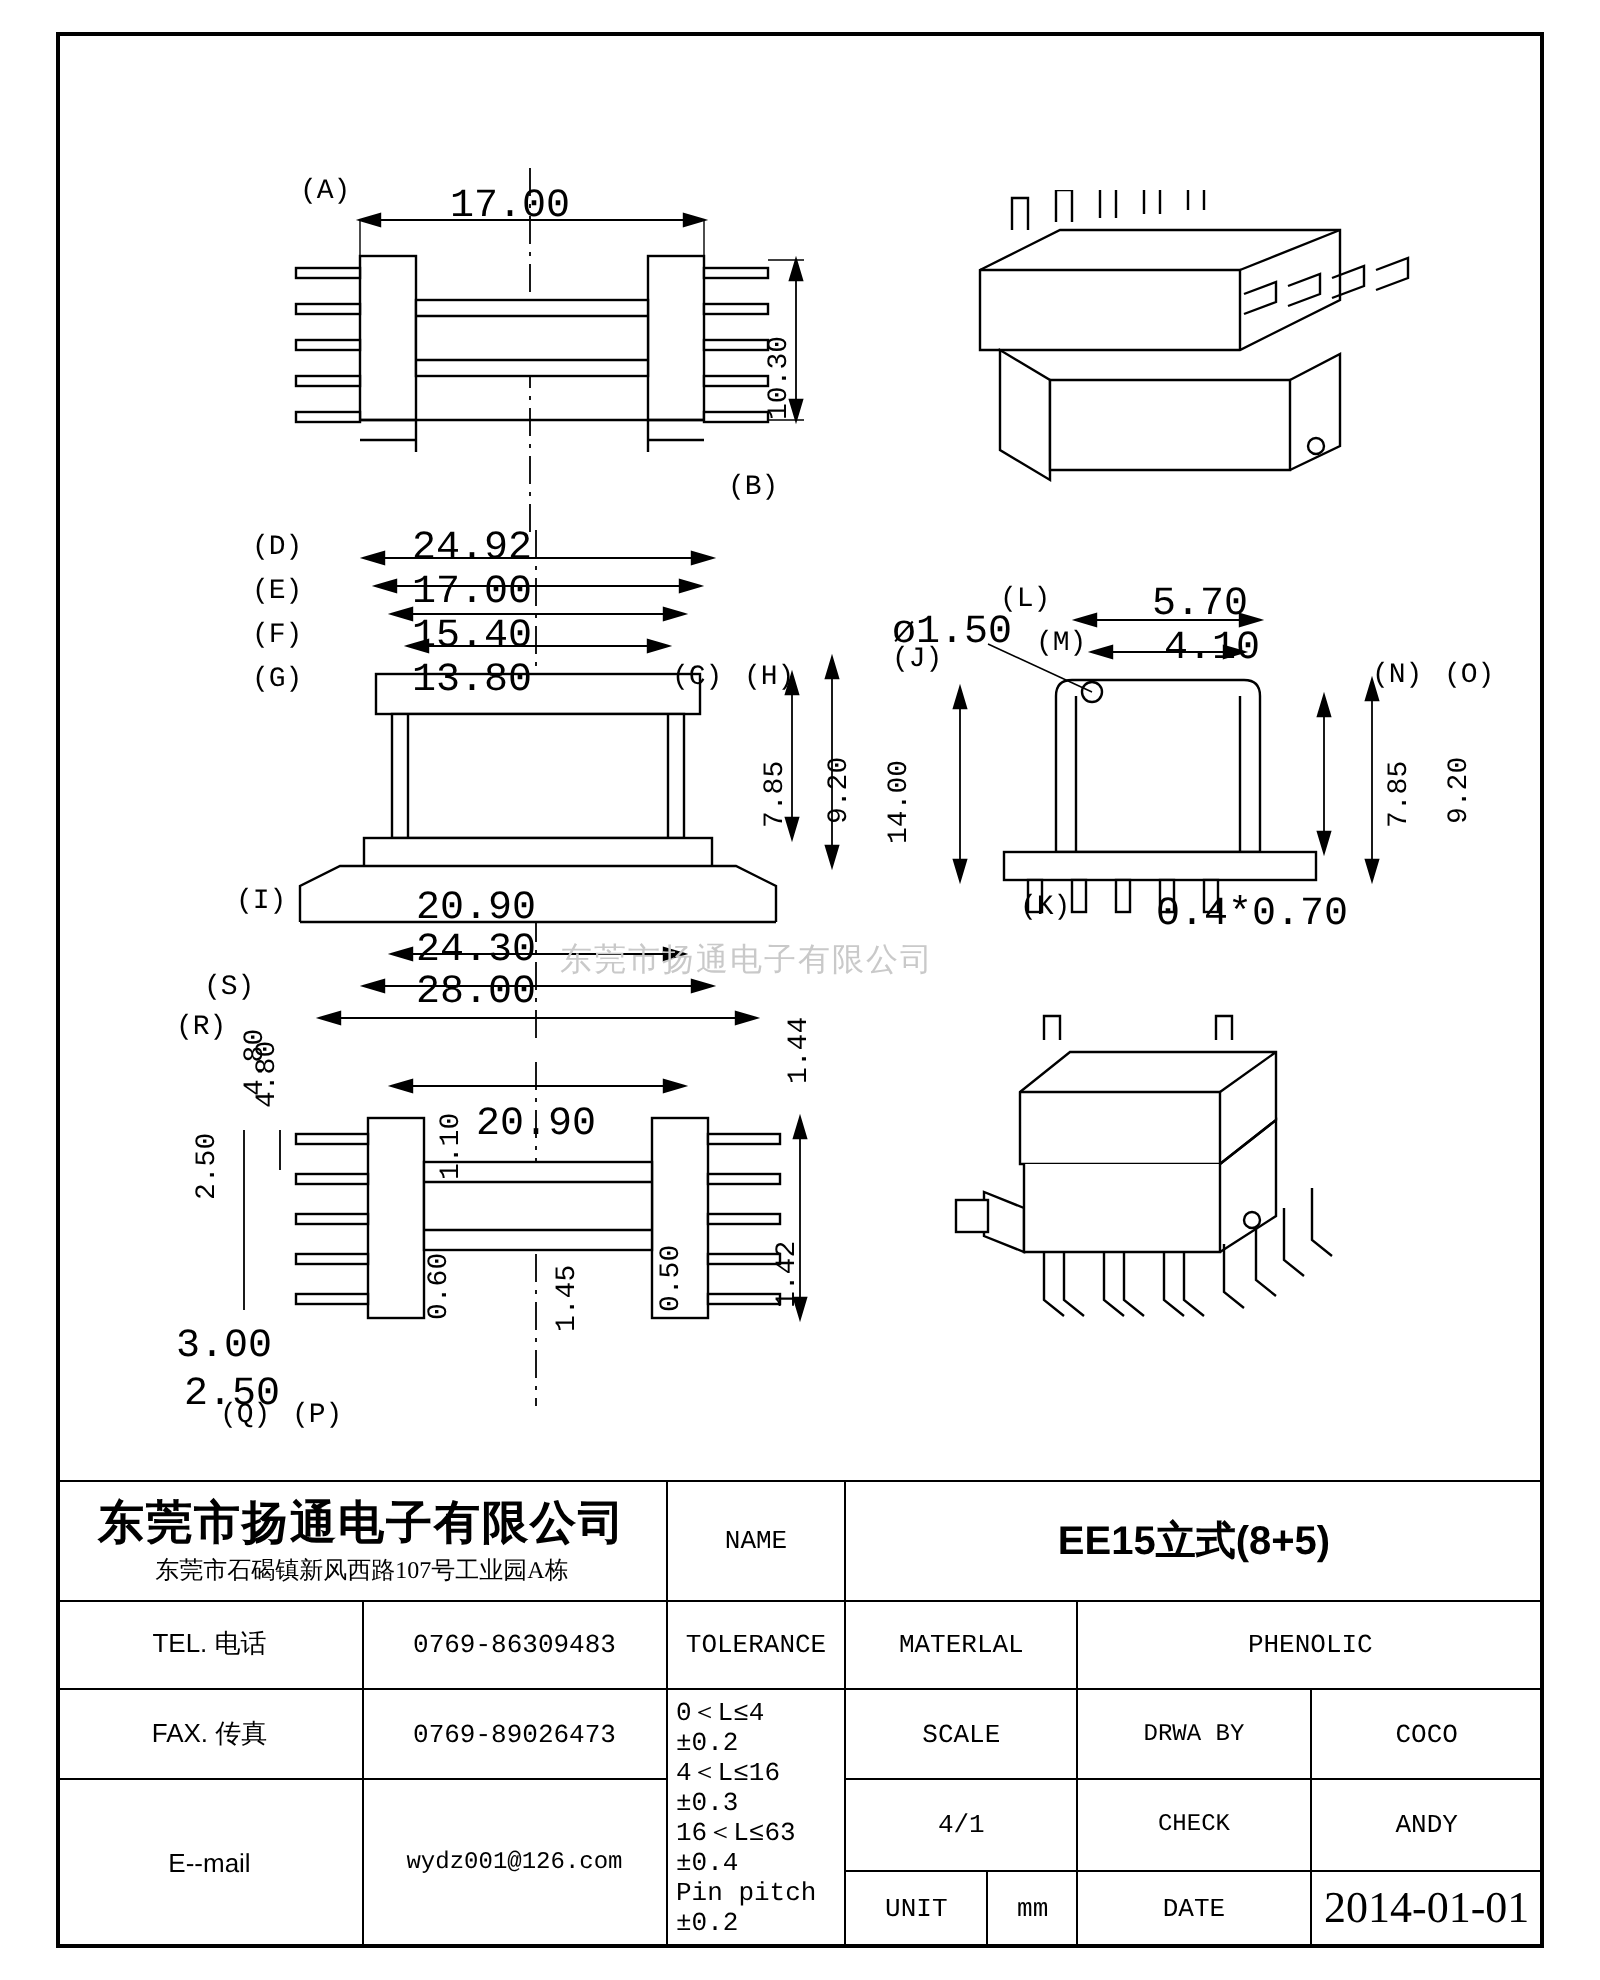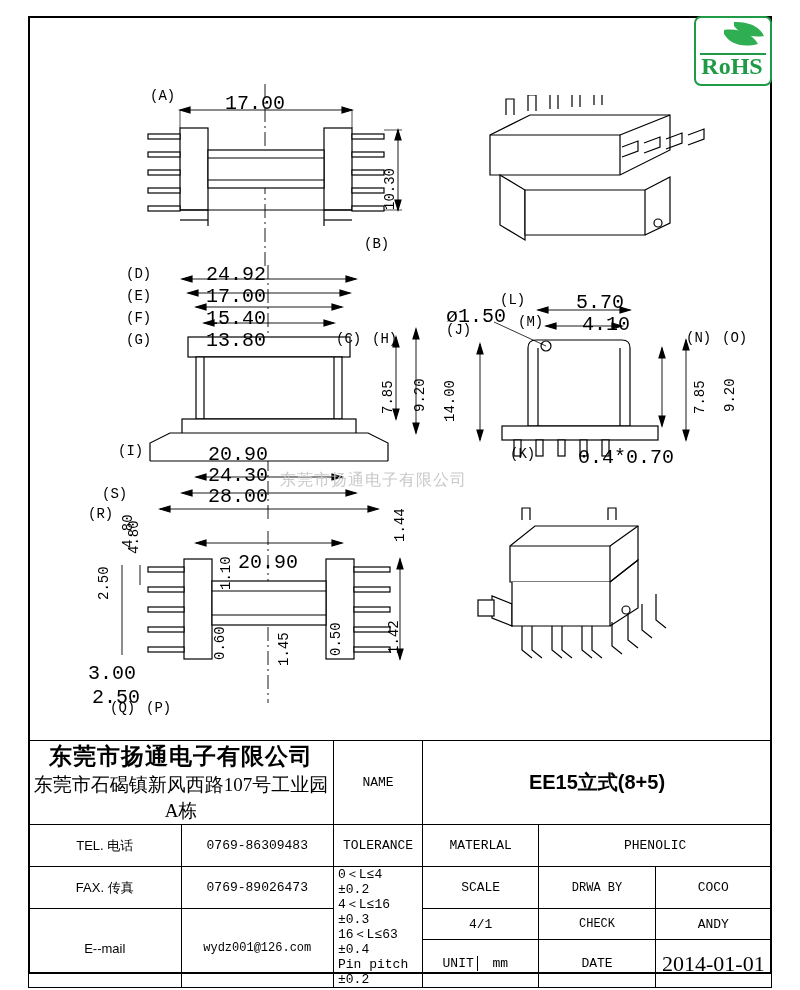--- a/index.html
+++ b/index.html
@@ -11,46 +11,37 @@
   .dim{font-family:"Liberation Mono",monospace;font-size:20px;white-space:nowrap;}
   .dimv{font-family:"Liberation Mono",monospace;font-size:14px;white-space:nowrap;
         writing-mode:vertical-rl; transform:rotate(180deg);}
   .lbl{font-family:"Liberation Mono",monospace;font-size:14px;white-space:nowrap;}
   .wm{position:absolute;left:280px;top:470px;font-size:16px;color:#c9c9c9;letter-spacing:1px;font-family:"Liberation Sans",sans-serif;}
   
   .tb{position:absolute;left:28px;top:740px;width:744px;height:234px;}
   .tb table{border-collapse:collapse;width:100%;height:100%;table-layout:fixed;}
   .tb td{border:1.5px solid #000;text-align:center;vertical-align:middle;padding:0 2px;}
   .cmpname{font-size:23px;font-family:"Liberation Serif",serif;font-weight:bold;letter-spacing:1px;}
-  .cmpaddr{font-size:19px;font-family:"Liberation Serif",serif;}
+  .cmpaddr{font-size:12px;font-family:"Liberation Serif",serif;}
   .mono{font-family:"Liberation Mono",monospace;}
   .small{font-size:12px;}
   .med{font-size:13px;}
   .big{font-size:20px;font-weight:bold;}
   .date{font-size:22px;font-family:"Liberation Serif",serif;}
   .tolrow{font-family:"Liberation Mono",monospace;font-size:13px;line-height:15px;text-align:left;padding-left:4px;}
   svg{display:block;}
 </style>
 </head>
 <body>
 
 <div id="sheet">
 
   <div class="frame"></div>
 
 
-  <div class="rohs">
-    <svg width="78" height="70" viewBox="0 0 78 70">
-      <rect x="1" y="1" width="76" height="68" rx="6" fill="#ffffff" stroke="#1f9a46" stroke-width="2"></rect>
-      <path d="M40 6 C58 6 66 12 70 20 C56 22 46 18 40 10 Z" fill="#2fae52"></path>
-      <path d="M30 14 C46 12 58 18 64 28 C48 32 36 28 30 18 Z" fill="#2fae52"></path>
-      <text x="38" y="58" font-family="Liberation Serif, serif" font-size="24" font-weight="bold" text-anchor="middle" fill="#1f9a46">RoHS</text>
-      <line x1="6" y1="38" x2="72" y2="38" stroke="#1f9a46" stroke-width="2"></line>
-    </svg>
-  </div>
 
   <div>
     <svg width="420" height="190" style="position:absolute;left:120px;top:80px;">
       <g stroke="#000" fill="none" stroke-width="1.2">
 
         <line x1="145" y1="4" x2="145" y2="186" stroke-dasharray="14,4,2,4" stroke-width="0.9"></line>
 
         <line x1="60" y1="30" x2="232" y2="30" stroke-width="0.9"></line>
         <path d="M60 30 l10 -3 v6 z" fill="#000"></path>
           <path d="M232 30 l-10 -3 v6 z" fill="#000"></path>
@@ -366,21 +357,21 @@
         <td class="mono med">COCO</td>
       </tr>
       <tr style="height:26px;">
         <td rowspan="2" class="med">E--mail</td>
         <td rowspan="2" class="mono small">wydz001@126.com</td>
         <td class="mono med">4/1</td>
         <td class="mono small">CHECK</td>
         <td class="mono med">ANDY</td>
       </tr>
       <tr style="height:36px;">
-        <td style="padding:16px;">
+        <td style="padding:0;">
           <table style="width:100%;height:100%;border-collapse:collapse;">
             <tbody>
                   <tr>
               <td style="border:none;border-right:1.5px solid #000;" class="mono med">UNIT</td>
               <td style="border:none;width:40px;" class="mono med">mm</td>
             </tr>
           </tbody>
               </table>
         </td>
         <td class="mono med">DATE</td>

